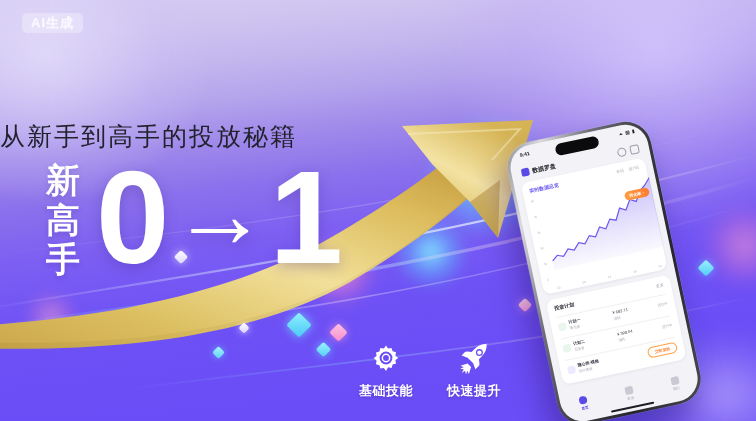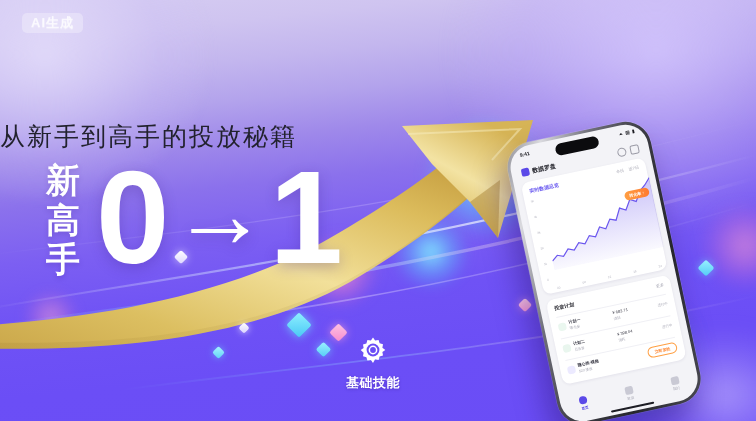--- a/index.html
+++ b/index.html
@@ -238,23 +238,23 @@
   .tab.active .tico{background:#5b49e8;border-radius:50%;}
   .tab .tlab{font-size:3.5px;color:#b0b0bc;}
   .tab.active .tlab{color:#5b49e8;font-weight:700;}
   .home-ind{position:absolute;left:50%;transform:translateX(-50%);bottom:3px;width:44px;height:2px;border-radius:2px;background:#1d1d24;}
 
   
   .diamond{position:absolute;transform:rotate(45deg);border-radius:2px;pointer-events:none;}
 
   
   .features{
-    position:absolute;left:228px;top:334px;
+    position:absolute;left:228px;top:342px;
     width:290px;
-    display:flex;justify-content:center;
+    display:flex;justify-content:flex-end;
   }
   .feature{width:88px;display:flex;flex-direction:column;align-items:center;gap:6px;}
   .feature .ficon{height:34px;display:flex;align-items:center;justify-content:center;}
   .feature .flabel{
     color:#ffffff;font-size:13px;font-weight:700;letter-spacing:.5px;
     text-shadow:0 1px 3px rgba(50,20,120,.35);
     white-space:nowrap;
   }
 </style>
 </head>
@@ -472,16 +472,27 @@
         <svg width="32" height="32" viewBox="0 0 32 32" fill="none">
           <path d="M16 2.6l2.1 2.9 3.5-.6 1 3.4 3.4 1-.6 3.5 2.9 2.1-2.9 2.1.6 3.5-3.4 1-1 3.4-3.5-.6L16 27.9l-2.1-2.9-3.5.6-1-3.4-3.4-1 .6-3.5L3.7 15l2.9-2.1-.6-3.5 3.4-1 1-3.4 3.5.6L16 2.6z" fill="#ffffff"></path>
           <circle cx="16" cy="15" r="6.4" fill="#6a4df6"></circle>
           <circle cx="16" cy="15" r="4.4" fill="#ffffff"></circle>
           <circle cx="16" cy="15" r="2.9" fill="#6a4df6"></circle>
         </svg>
       </span>
       <span class="flabel">基础技能</span>
     </div>
 
+    <div class="feature">
+      <span class="ficon">
+        <svg width="34" height="34" viewBox="0 0 34 34" fill="none">
+          <path d="M30.6 2.2c-4.6-.5-9.4 1.2-13 4.8l-3 3-4.5-.6c-.9-.1-1.8.2-2.4.9l-3.1 3.3 6 2.1 5.6 5.6 2.1 6 3.3-3.1c.7-.6 1-1.5.9-2.4l-.6-4.5 3-3c3.6-3.6 5.3-8.4 4.7-13z" fill="#ffffff"></path>
+          <circle cx="22.4" cy="10.6" r="3.5" fill="#6a4df6"></circle>
+          <circle cx="22.4" cy="10.6" r="2.2" fill="#ffffff"></circle>
+          <path d="M10.5 21.5l-7 2.2 3.3 1.6-3.6 1.3 3.6.9-2.1 3.4 3.4-2.1.9 3.6 1.3-3.6 1.6 3.3 2.2-7-3.6-3.6z" fill="#ffffff"></path>
+        </svg>
+      </span>
+      <span class="flabel">快速提升</span>
+    </div>
 
 
   </div>
 </div>
 
 </body></html>

